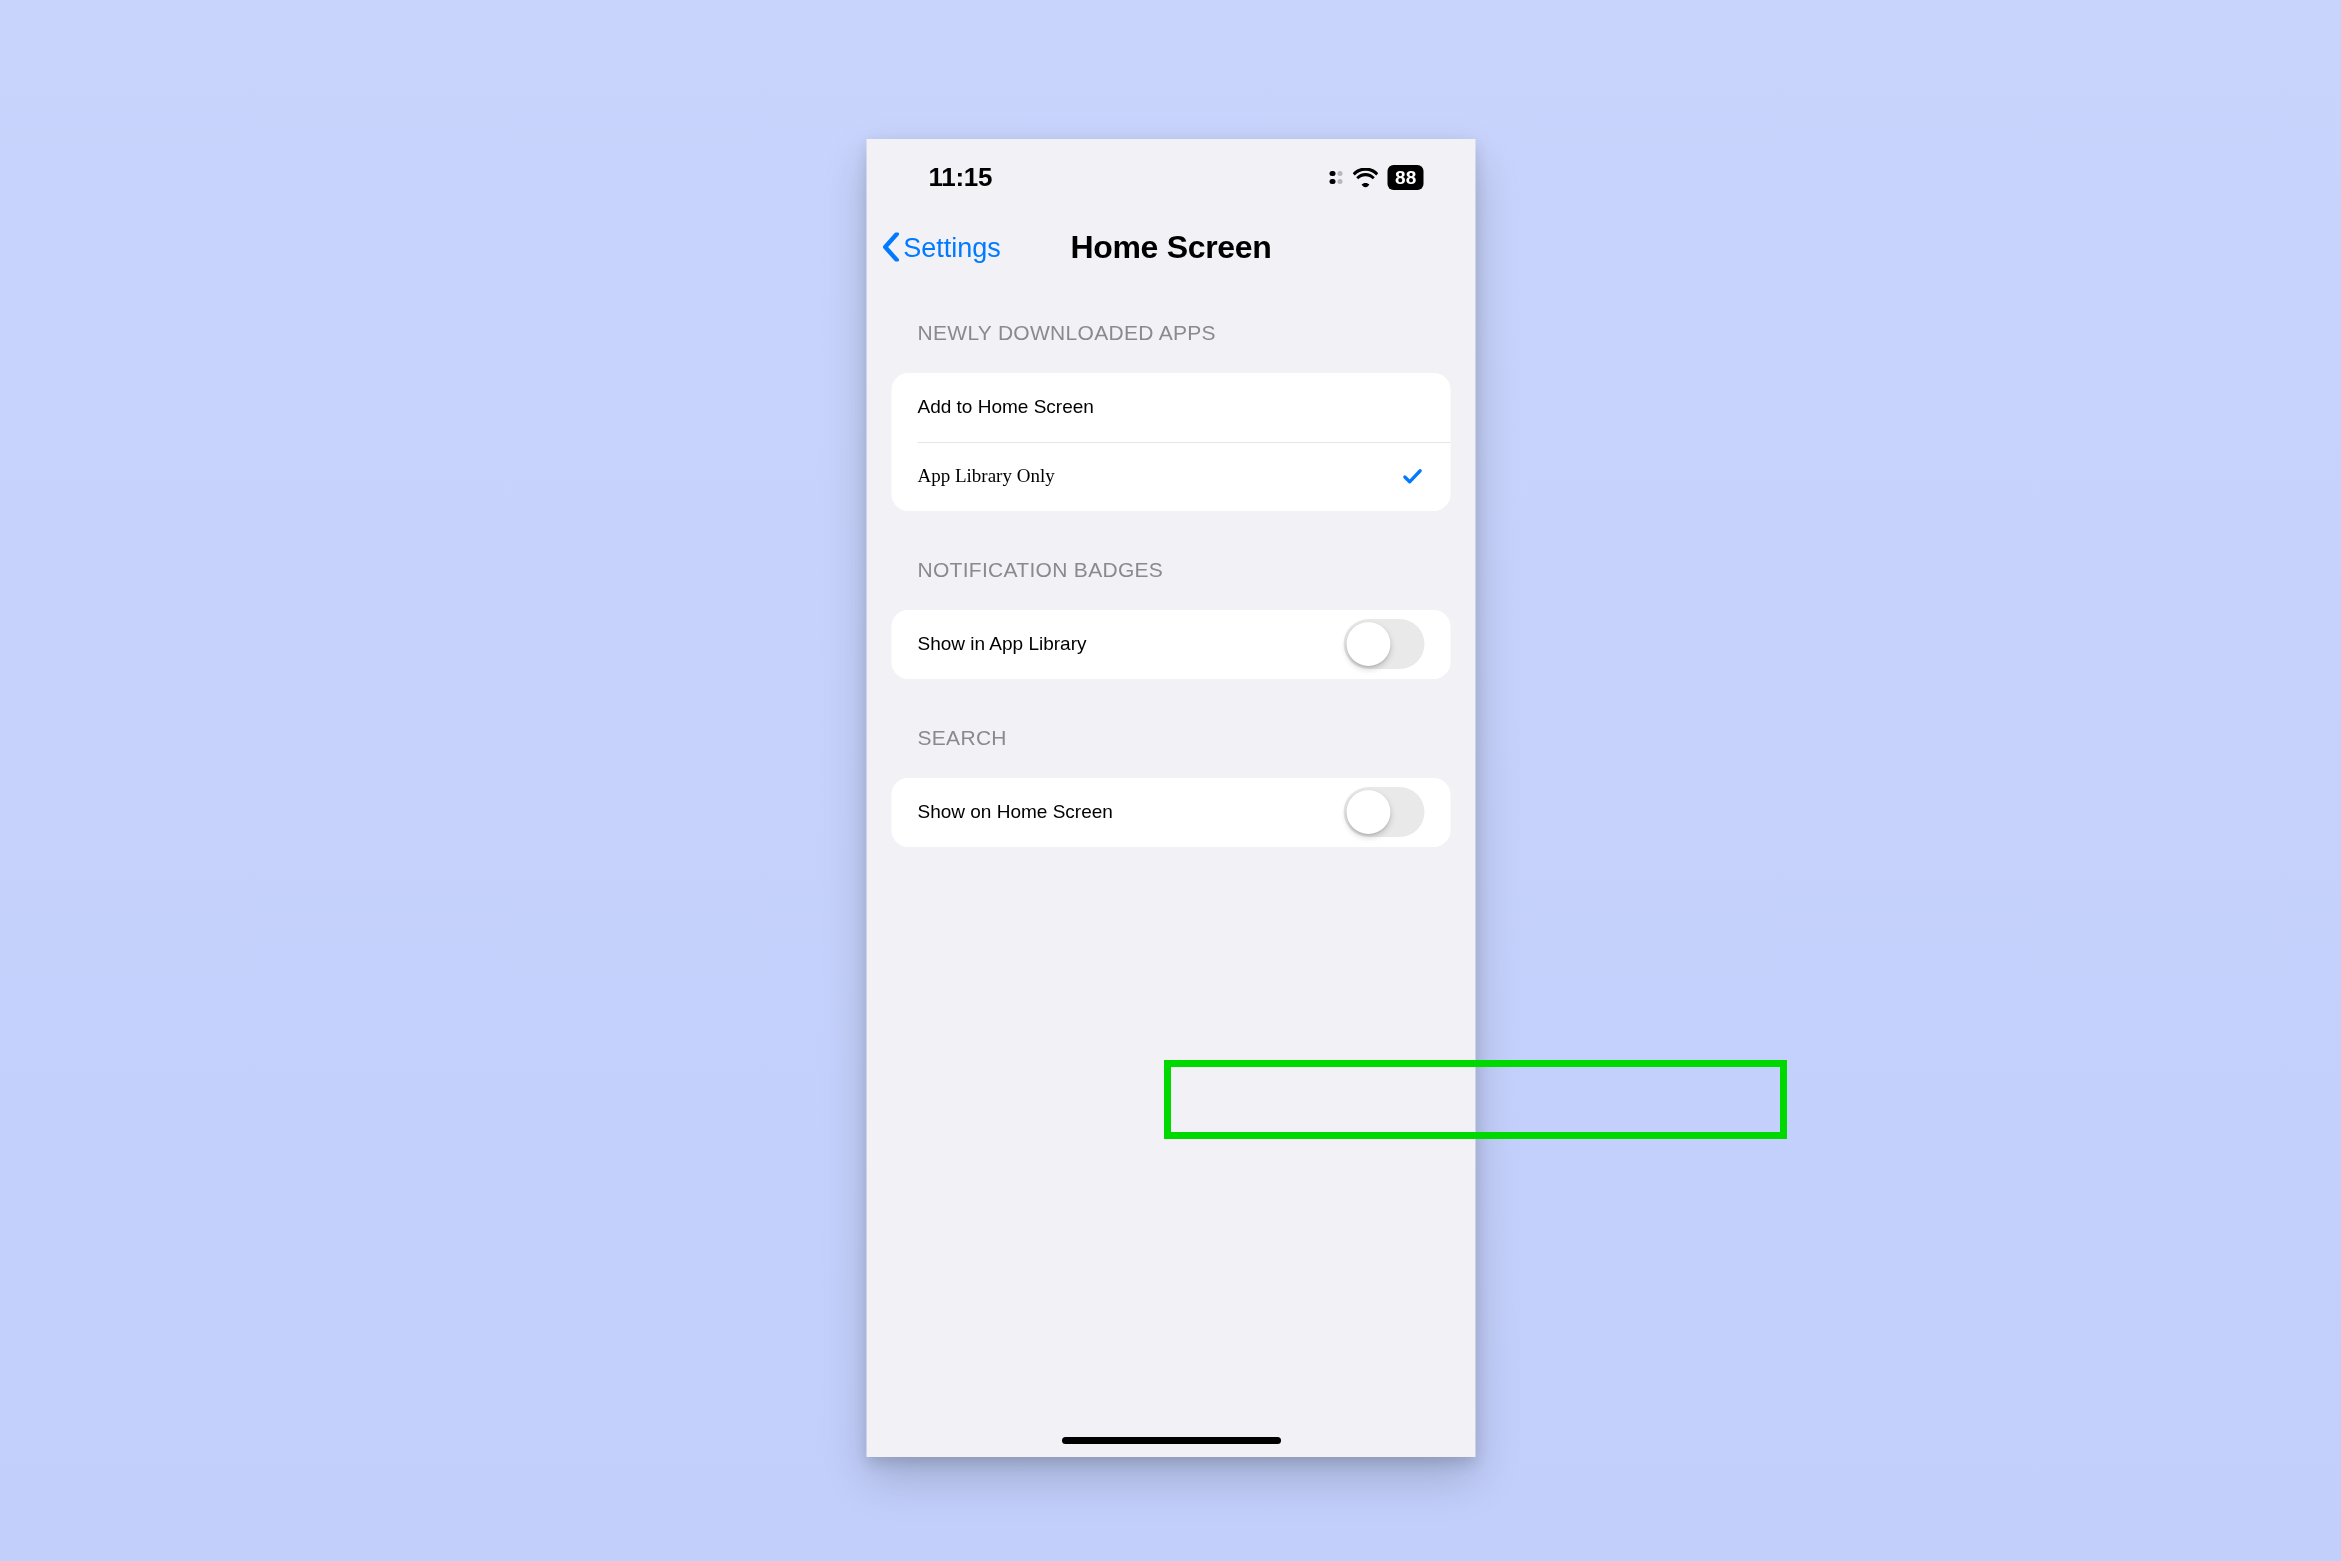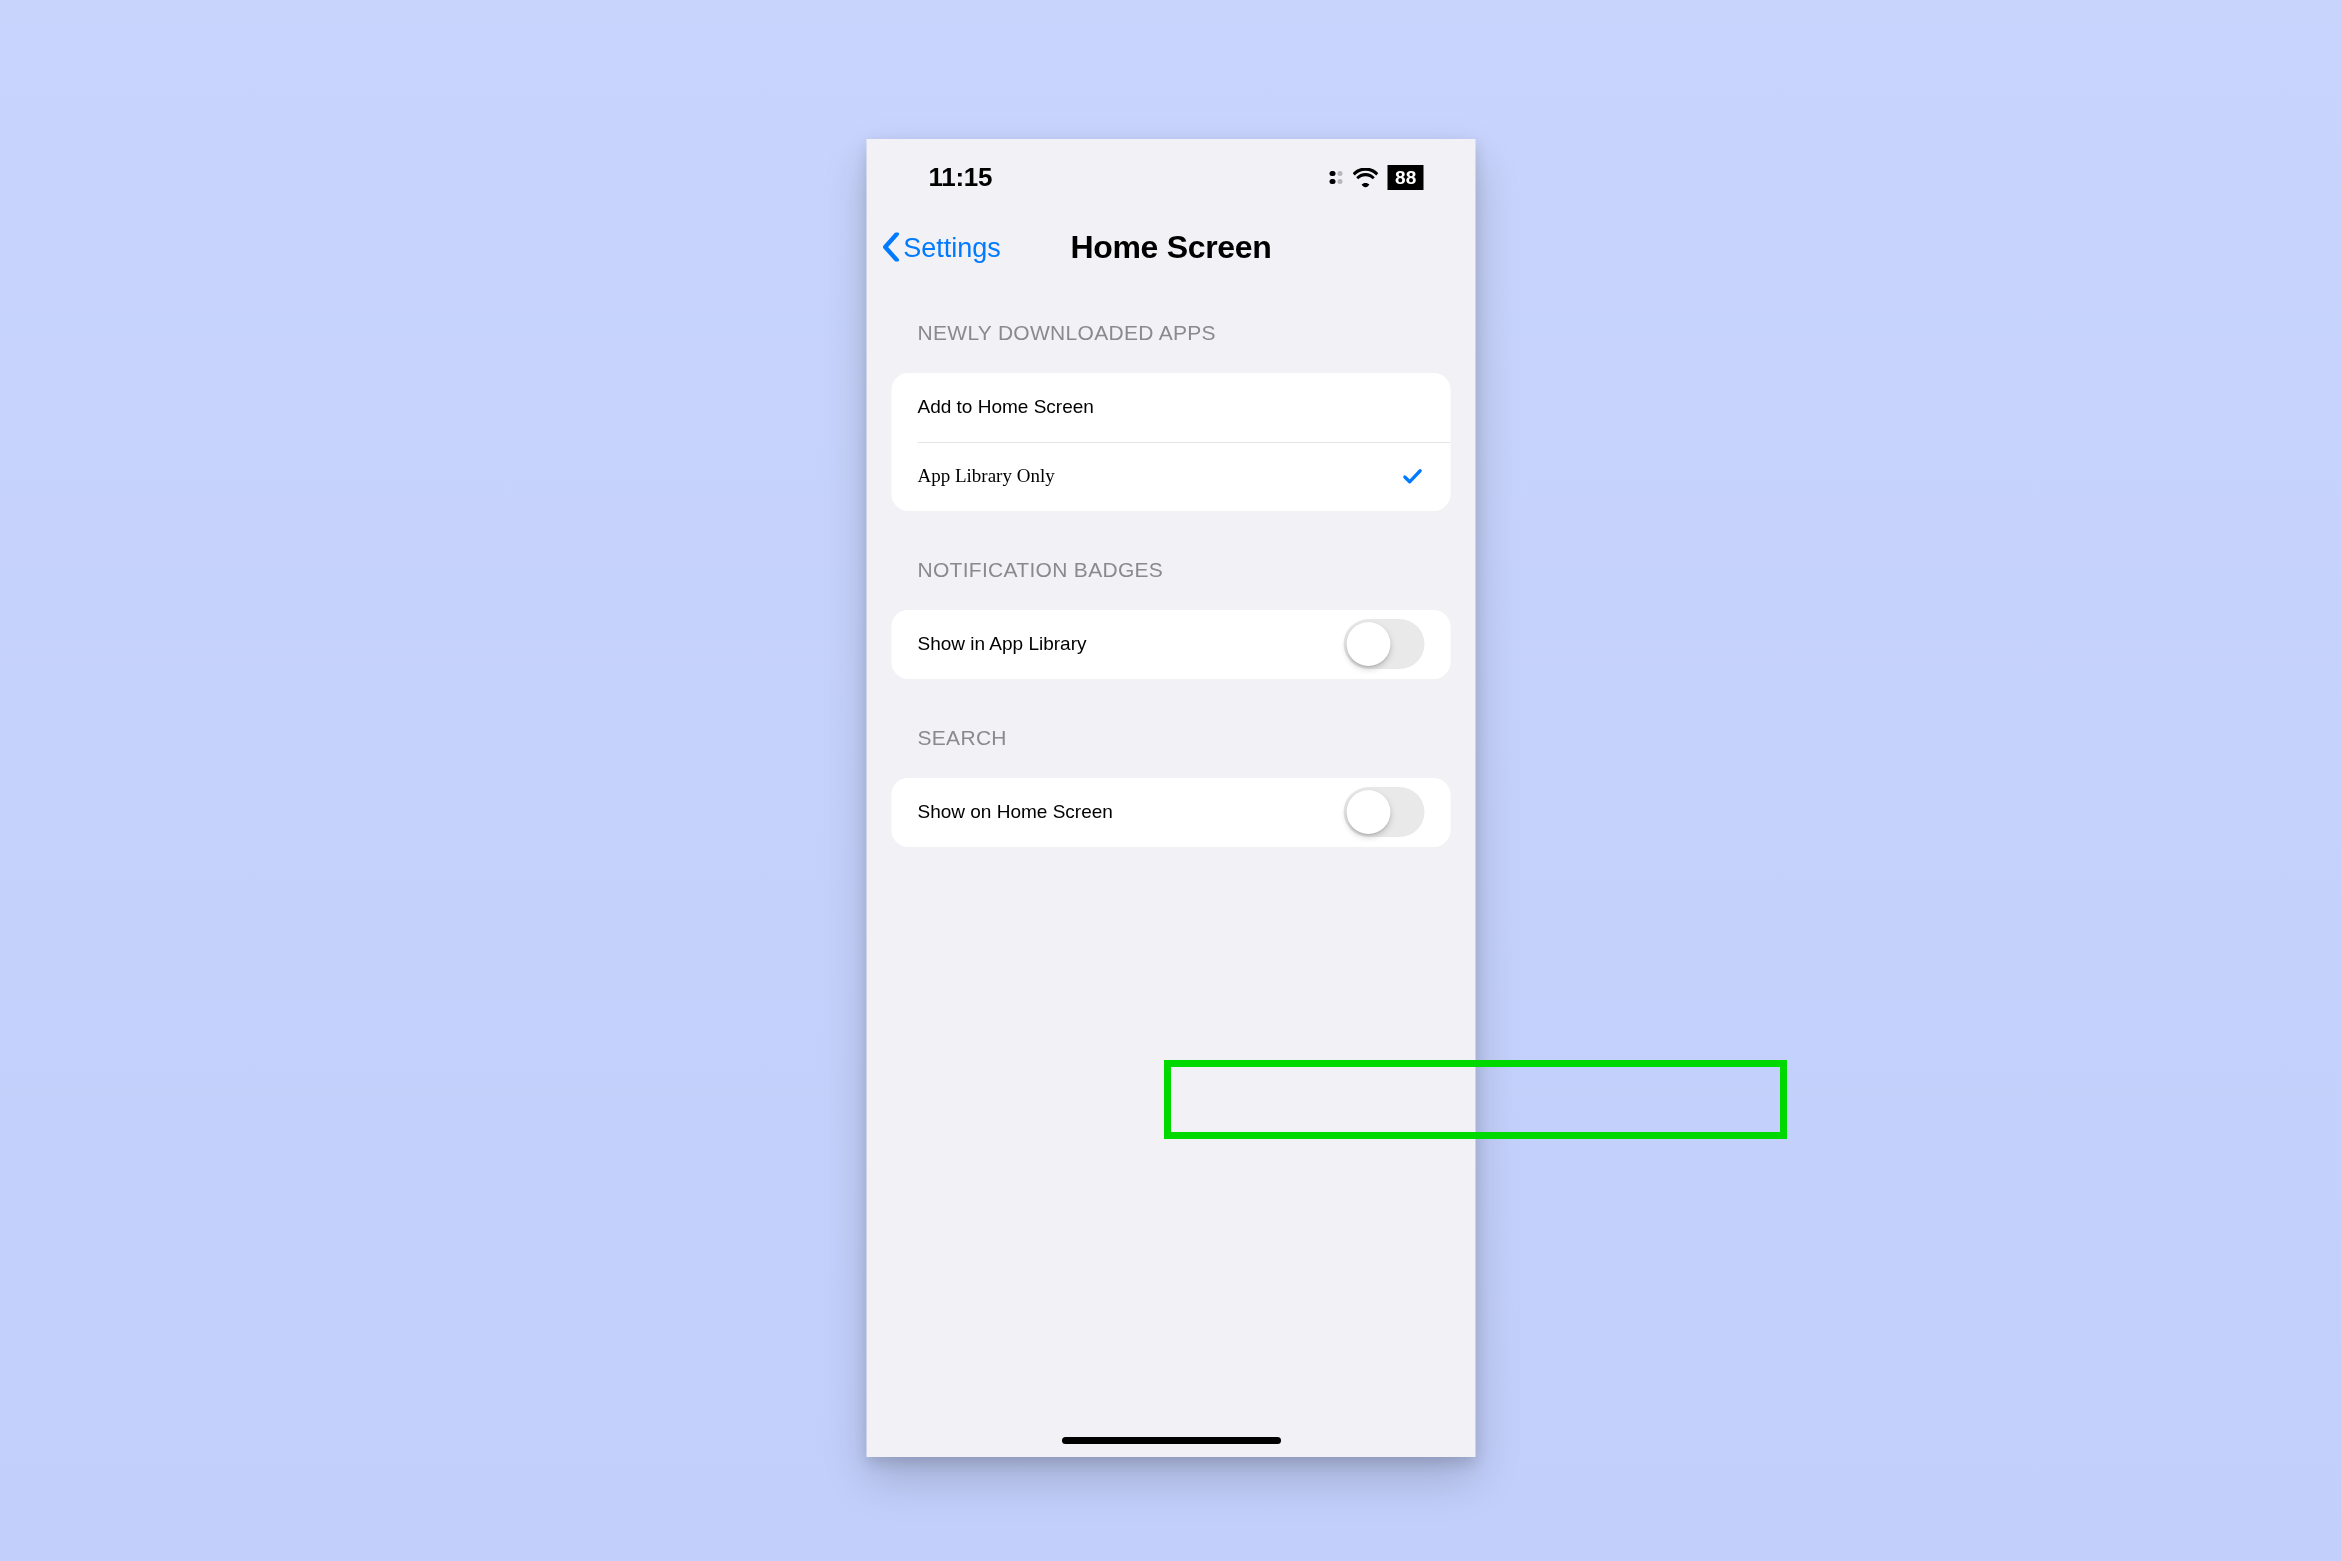--- a/index.html
+++ b/index.html
@@ -54,21 +54,21 @@
   .focus-icon {
     display:grid;
     grid-template-columns:5.7px 5.7px;
     grid-template-rows:5.7px 5.7px;
     gap:2.1px;
   }
   .focus-icon span{ width:5.7px;height:5.7px;border-radius:50%;background:#000;}
   .focus-icon span:nth-child(2),.focus-icon span:nth-child(4){background:#b8b8bc;}
   .wifi-icon svg{display:block;}
   .battery-pill{
-    background:#000;border-radius:0;padding:2.6px 7.3px;
+    background:#000;border-radius:6px;padding:2.6px 7.3px;
     color:#fff;font-weight:700;font-size:19px;line-height:1;
   }
   
   .nav-bar{
     height:62px;
     position:relative;
     display:flex;
     align-items:center;
     justify-content:center;
   }

